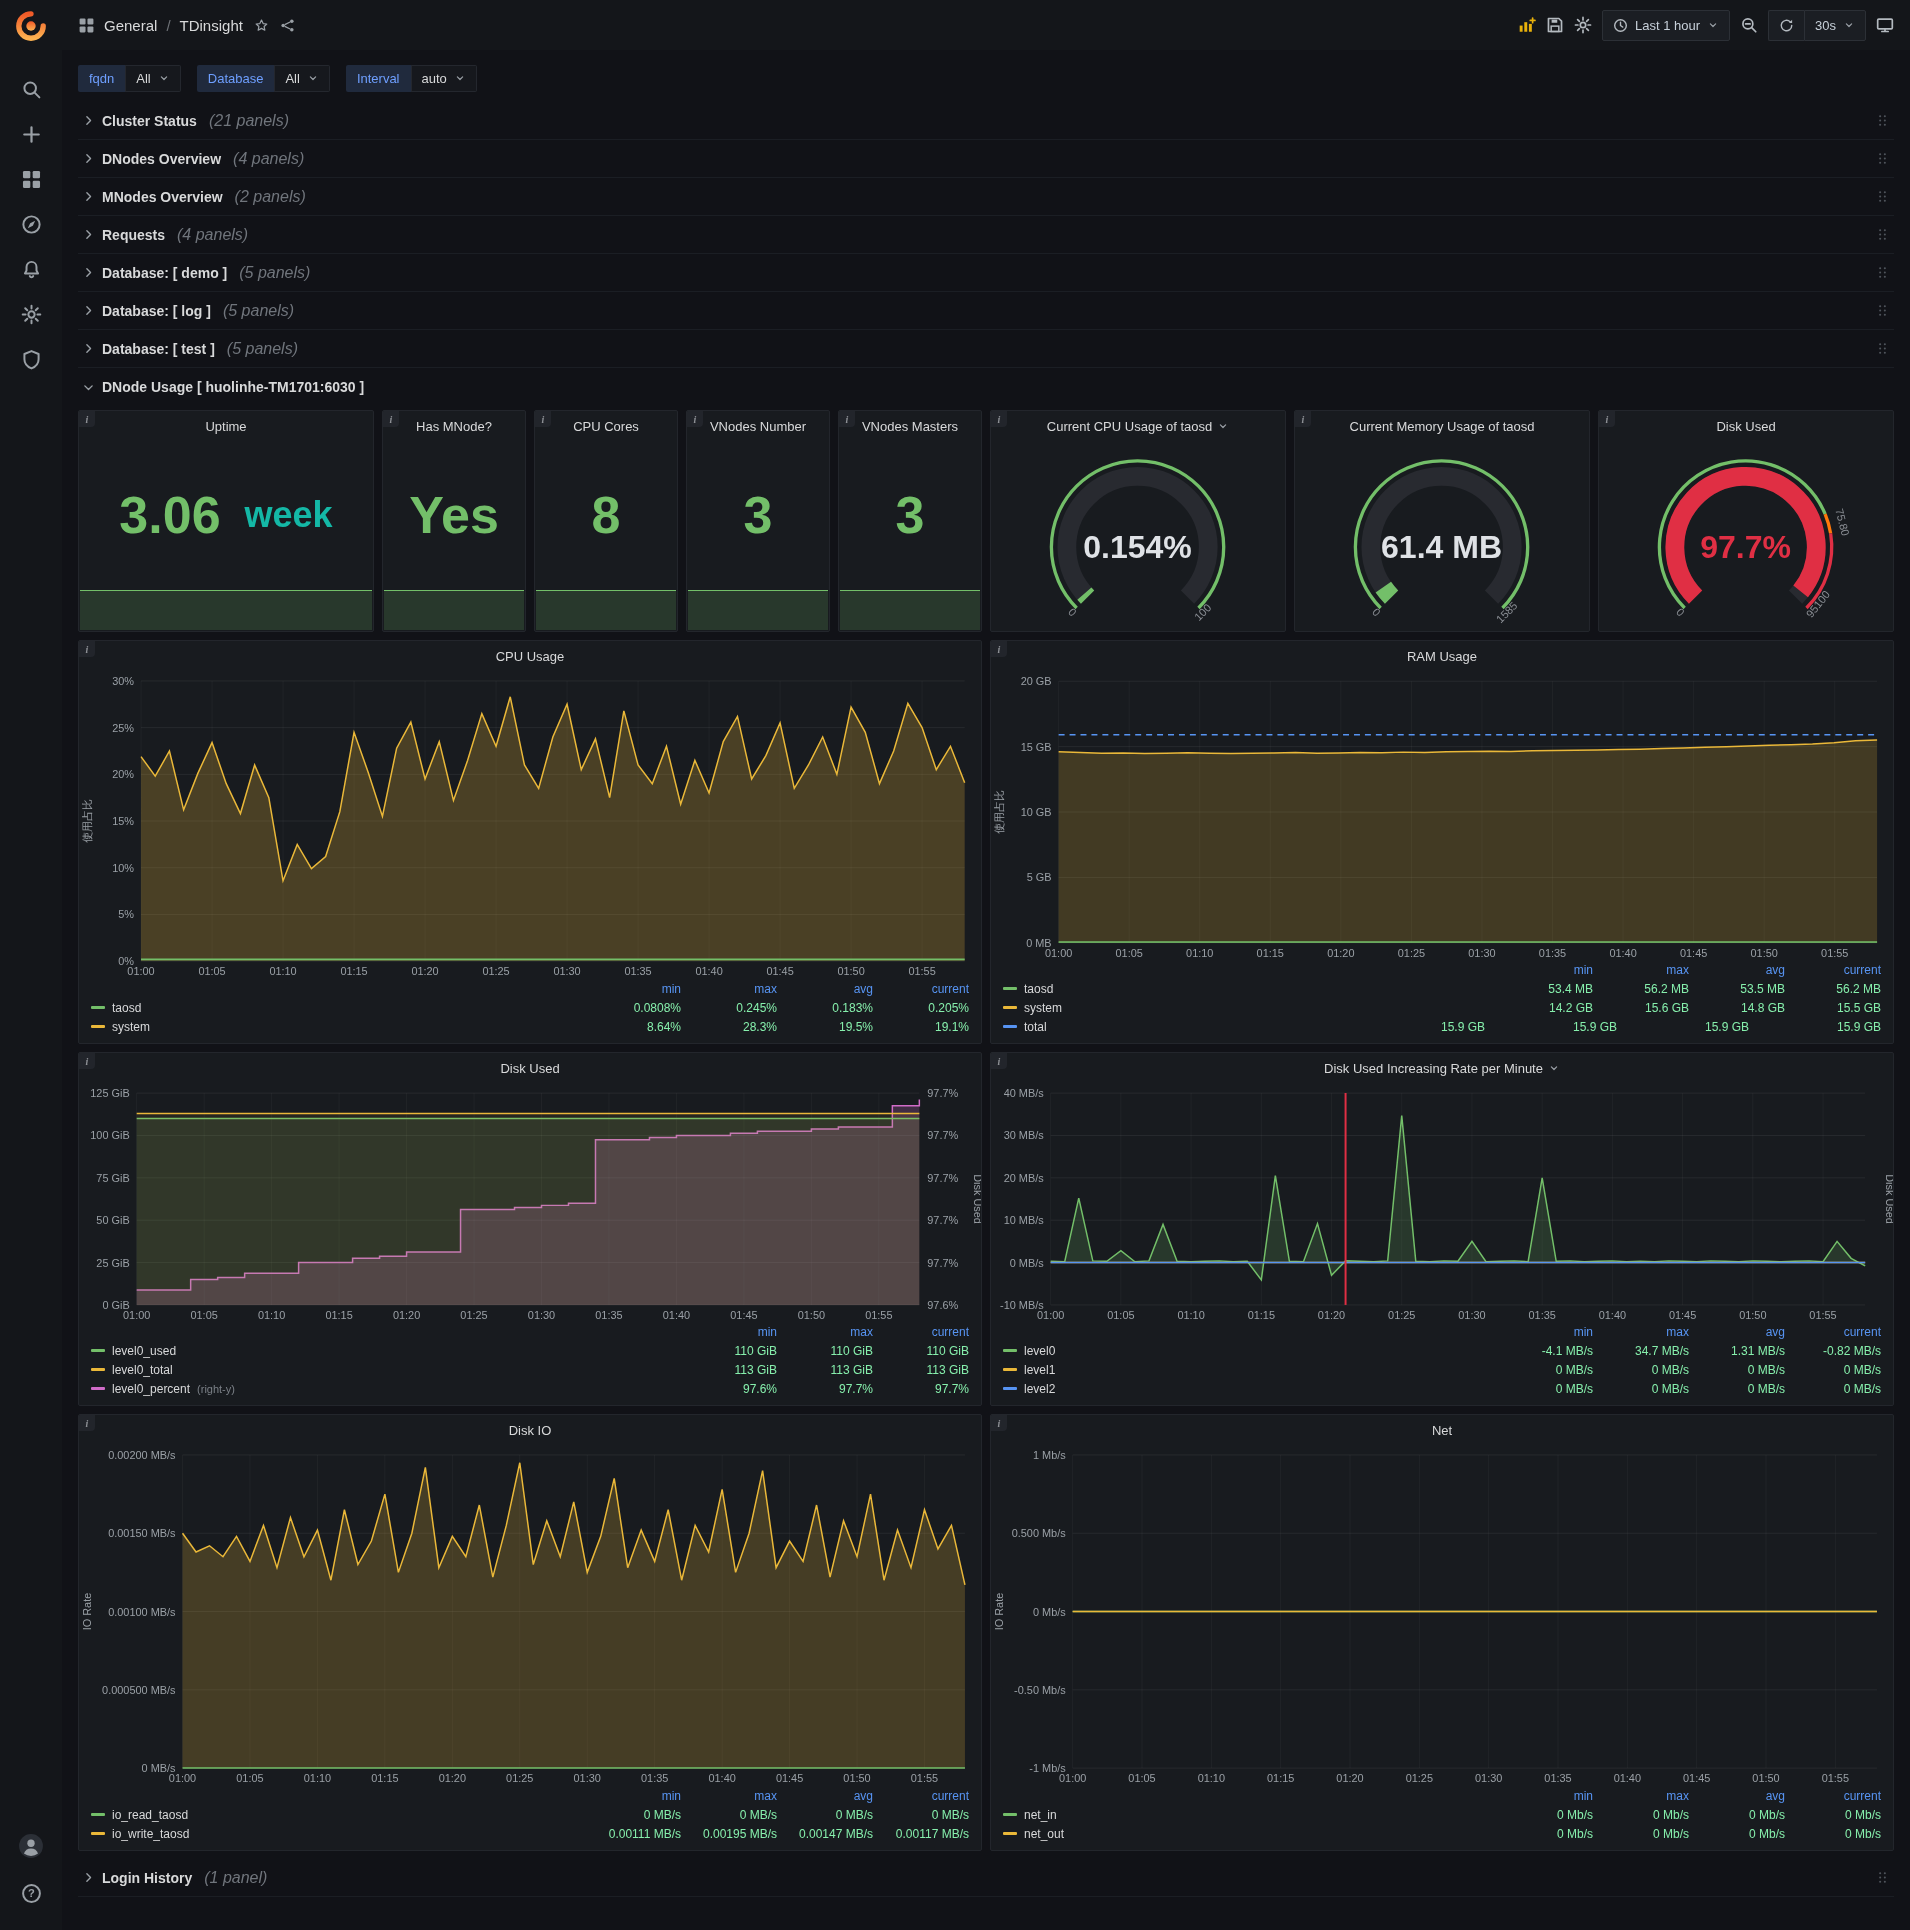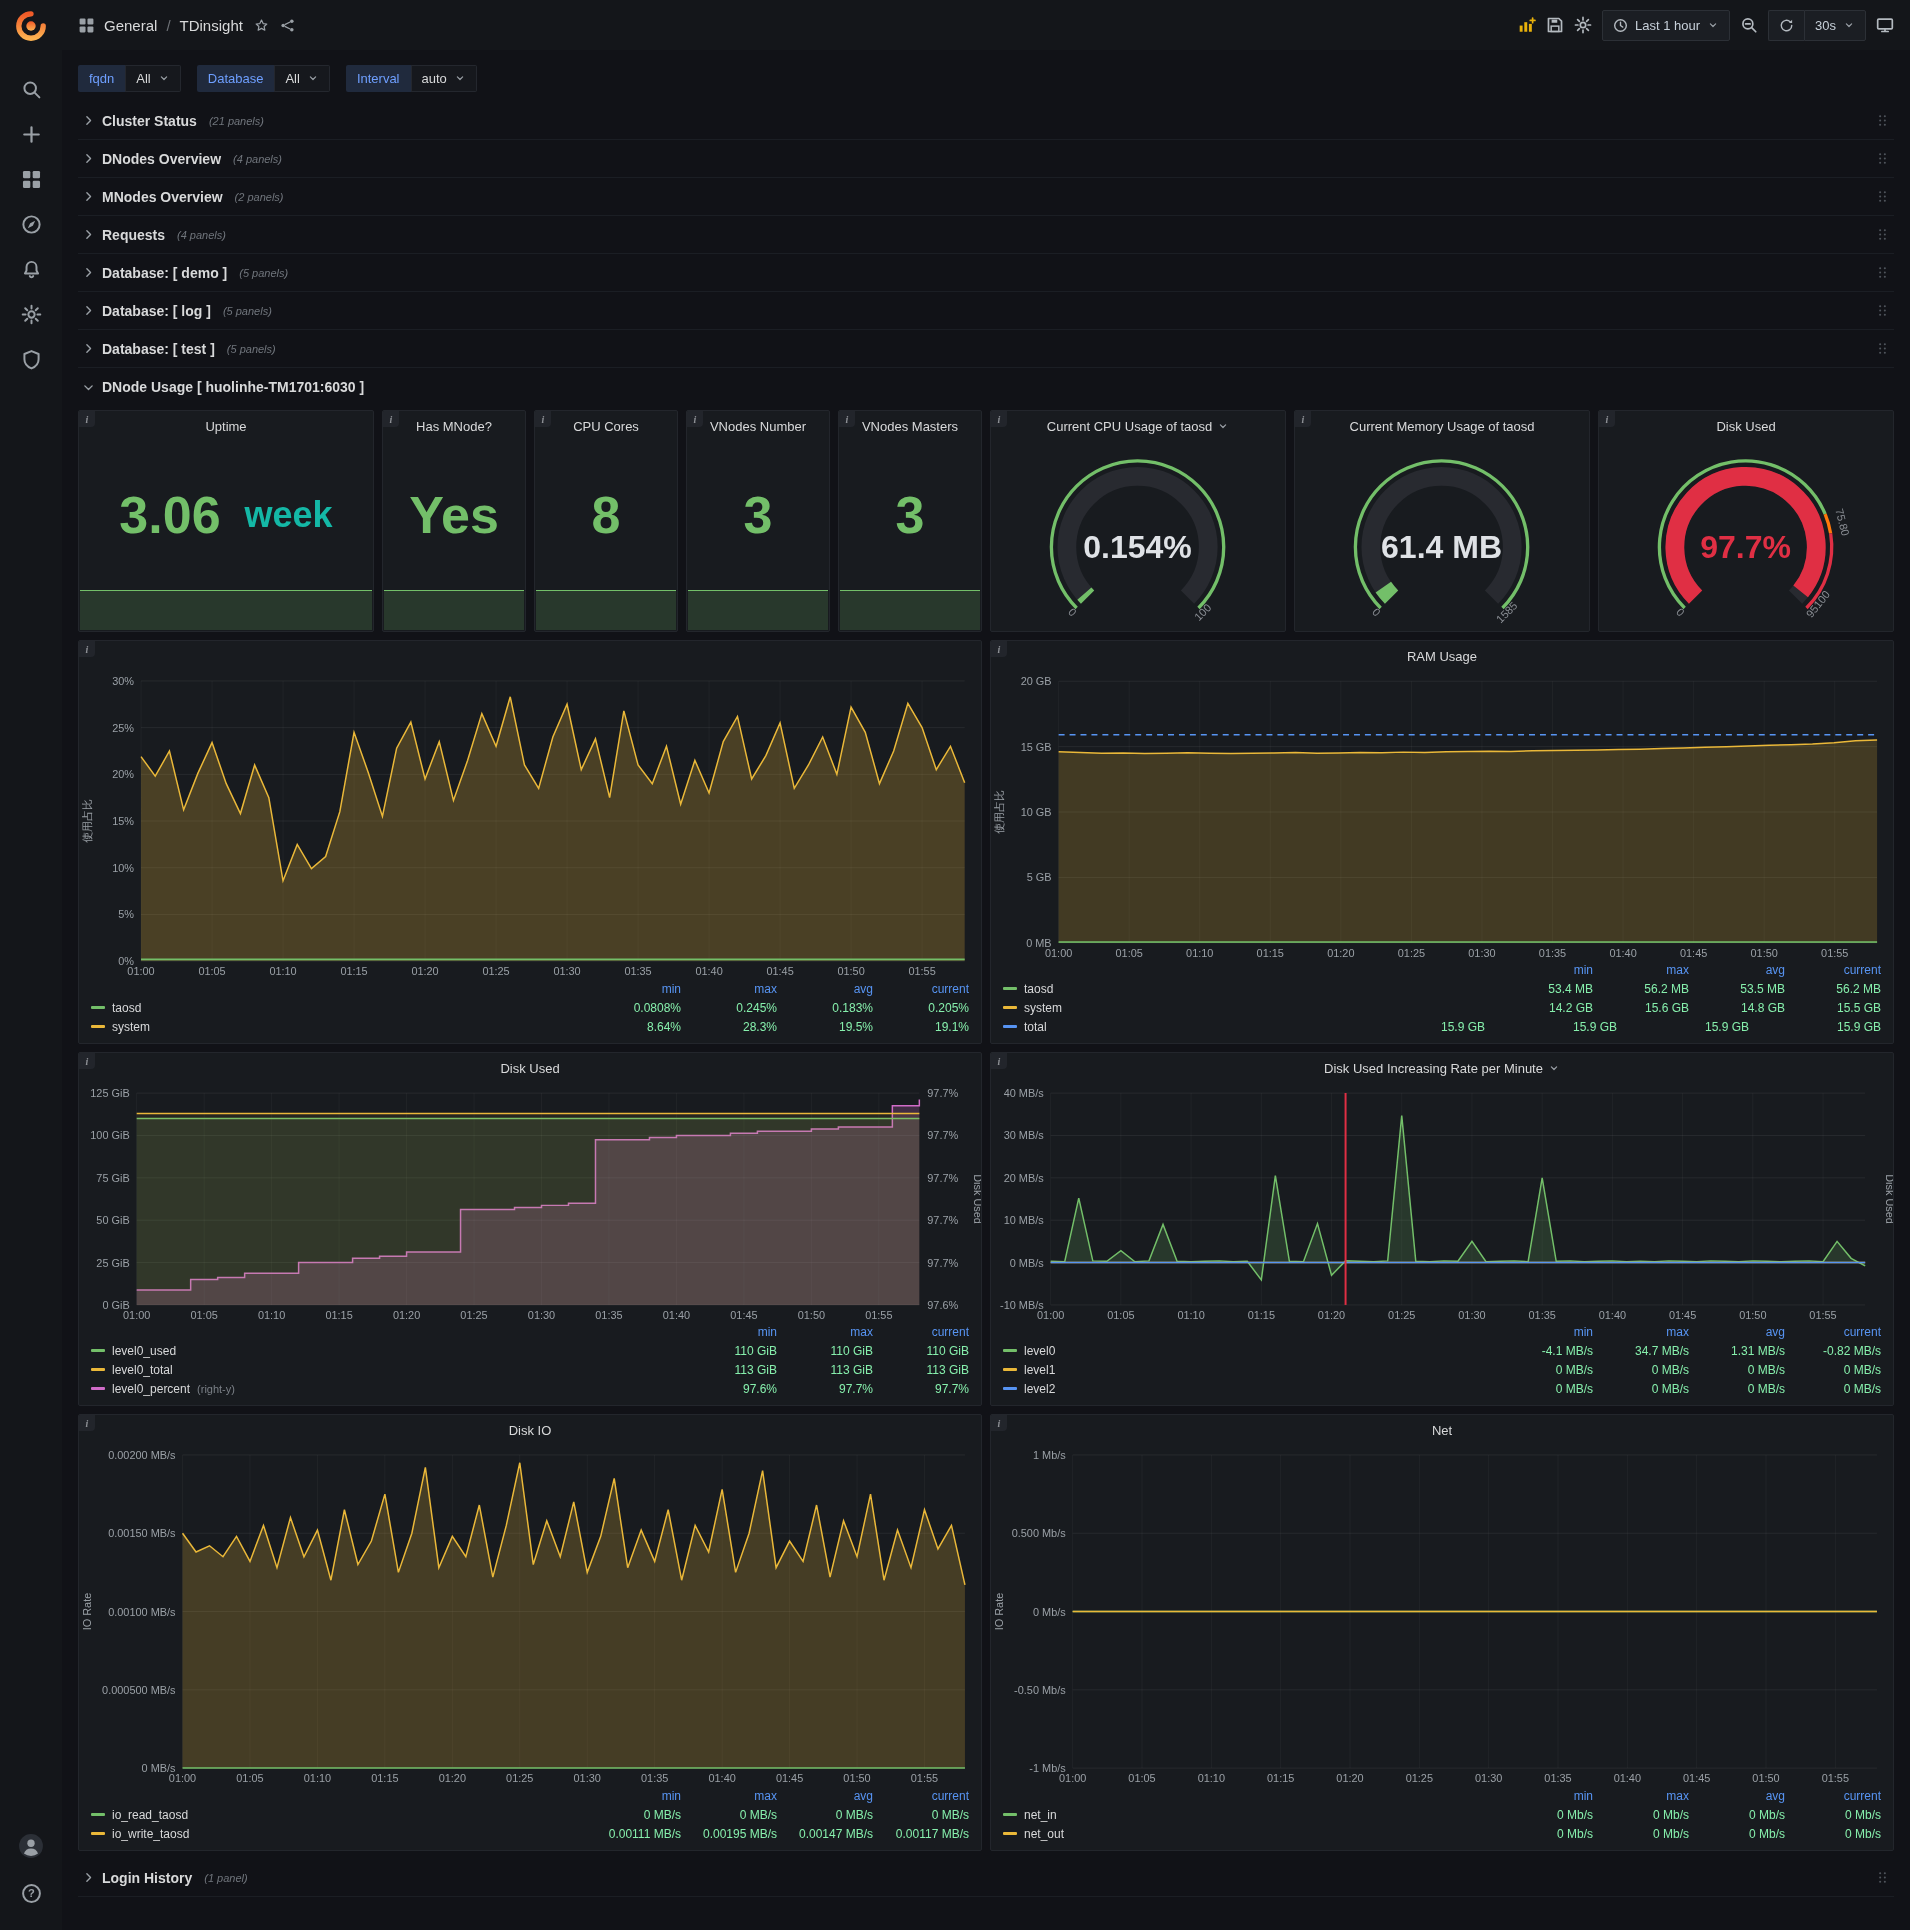--- a/index.html
+++ b/index.html
@@ -35,21 +35,21 @@
   .content{position:absolute;left:62px;top:50px;right:0;bottom:0;padding:8px 16px 12px;overflow:hidden}
 
   .var-row{display:flex;align-items:center;gap:16px;height:40px;margin-bottom:4px}
   .var-chip{display:flex;align-items:stretch;height:27px;border-radius:2px;overflow:hidden}
   .var-label{display:flex;align-items:center;padding:0 11px;background:#202a3d;color:#6e9fff;font-size:13px}
   .var-value{display:flex;align-items:center;gap:7px;padding:0 10px;background:#16181d;border:1px solid #24272e;color:#d8d9da;cursor:pointer}
 
   .row-header{display:flex;align-items:center;height:38px;padding:0 4px;cursor:pointer;border-bottom:1px solid #1b1e24}
   .row-chevron{width:13px;height:13px;color:#9aa0a6}
   .row-title{font-weight:700;font-size:14px;margin-left:7px;color:#d8d9da}
-  .row-count{font-style:italic;color:#70757c;font-size:11px;margin-left:12px}
+  .row-count{font-style:italic;color:#70757c;font-size:16px;margin-left:12px}
   .row-handle{margin-left:auto;width:15px;height:17px;color:#4f545b;cursor:grab}
   .row-header.expanded{border-bottom:none}
 
   .stats-row{display:grid;grid-template-columns:repeat(24,1fr);gap:8px;margin:4px 0 8px;height:222px}
   .duo{display:grid;grid-template-columns:1fr 1fr;gap:8px;margin-bottom:8px}
 
   .panel{background:#181b1f;border:1px solid #23262c;border-radius:2px;position:relative;overflow:hidden}
   .panel-header{height:30px;display:flex;align-items:center;justify-content:center;gap:5px;color:#d8d9da;font-size:13px;position:relative;cursor:pointer}
   .info-corner{position:absolute;left:0;top:0;width:16px;height:16px;background:#22252b;color:#8e9196;font:italic 700 10px "Liberation Serif",serif;display:flex;align-items:center;justify-content:center;border-bottom-right-radius:4px;cursor:pointer}
   .title-caret{width:12px;height:12px;color:#9aa0a6}
@@ -528,20 +528,23 @@
             <text x="0" y="0" transform="translate(204.2667350181909,74.36397981665758) rotate(75.60000000000002)" text-anchor="middle" fill="#8a8e94" font-size="10">75.80</text>
             <text x="0" y="0" transform="translate(188.32257298662486,149.8611735899555) rotate(-51.75)" text-anchor="middle" fill="#8a8e94" font-size="10">95100</text>
             <text x="120" y="106" text-anchor="middle" fill="#e02f44" font-size="29" font-weight="700">97.7%</text>
           </svg>
         </div>
       </div>
     </div>
     <div class="duo" style="height: 404px;">
       <div class="panel" style="height: 404px;">
         <div class="info-corner">i</div>
+        <div class="panel-header">
+          <span>CPU Usage</span>
+        </div>
         <div class="chart-body">
           <div class="plot-wrap">
             <svg width="902" height="308" viewBox="0 0 907 310">
               <line x1="62" y1="292" x2="891" y2="292" stroke="rgba(255,255,255,0.07)"></line>
               <text x="55" y="296" text-anchor="end" fill="#9aa0a6" font-size="11">0%</text>
               <line x1="62" y1="245" x2="891" y2="245" stroke="rgba(255,255,255,0.07)"></line>
               <text x="55" y="249" text-anchor="end" fill="#9aa0a6" font-size="11">5%</text>
               <line x1="62" y1="198" x2="891" y2="198" stroke="rgba(255,255,255,0.07)"></line>
               <text x="55" y="202" text-anchor="end" fill="#9aa0a6" font-size="11">10%</text>
               <line x1="62" y1="151" x2="891" y2="151" stroke="rgba(255,255,255,0.07)"></line>

